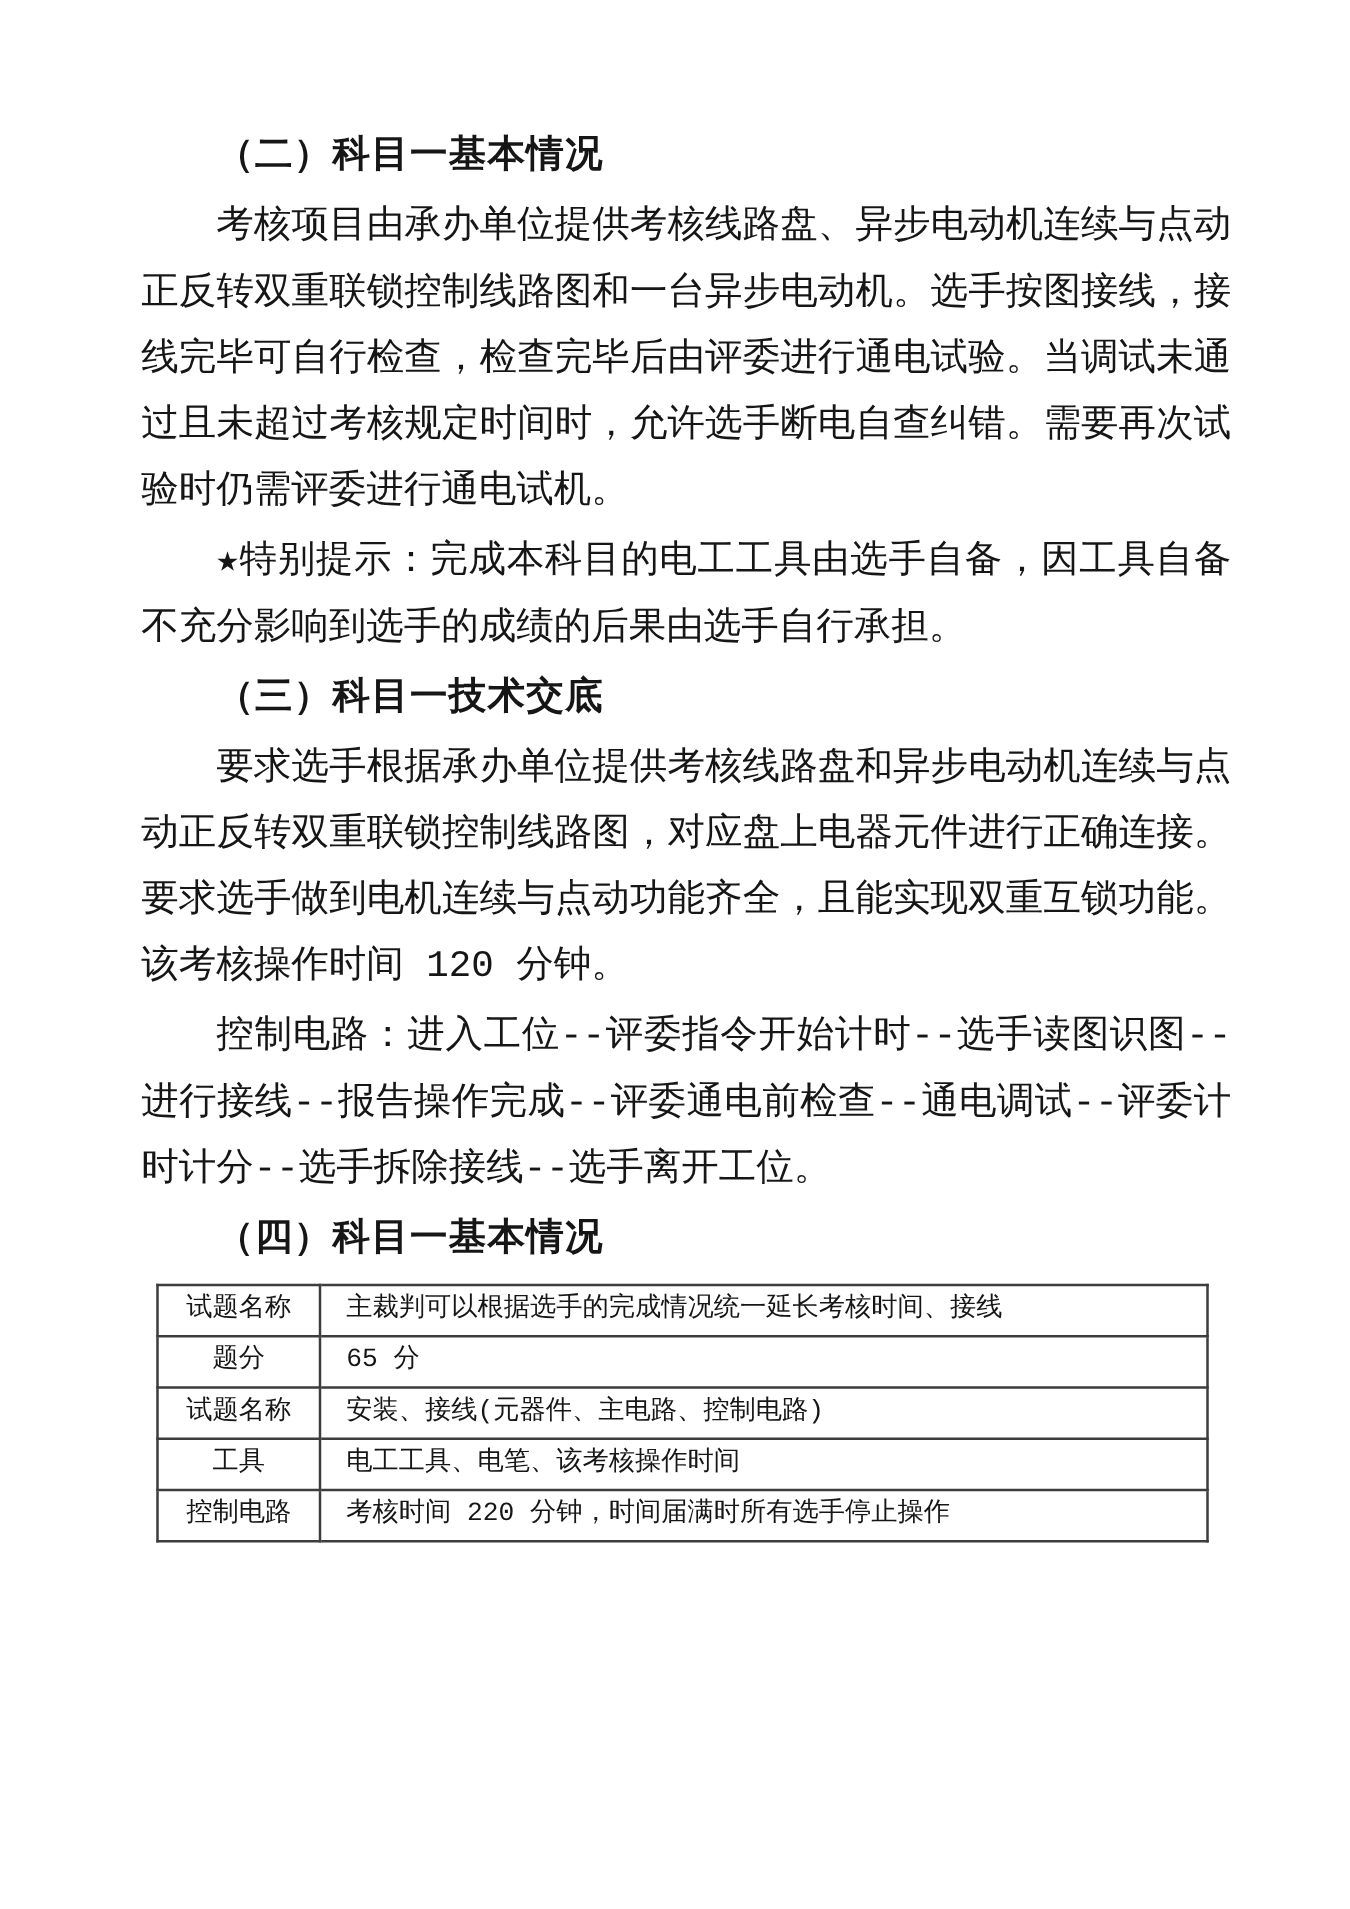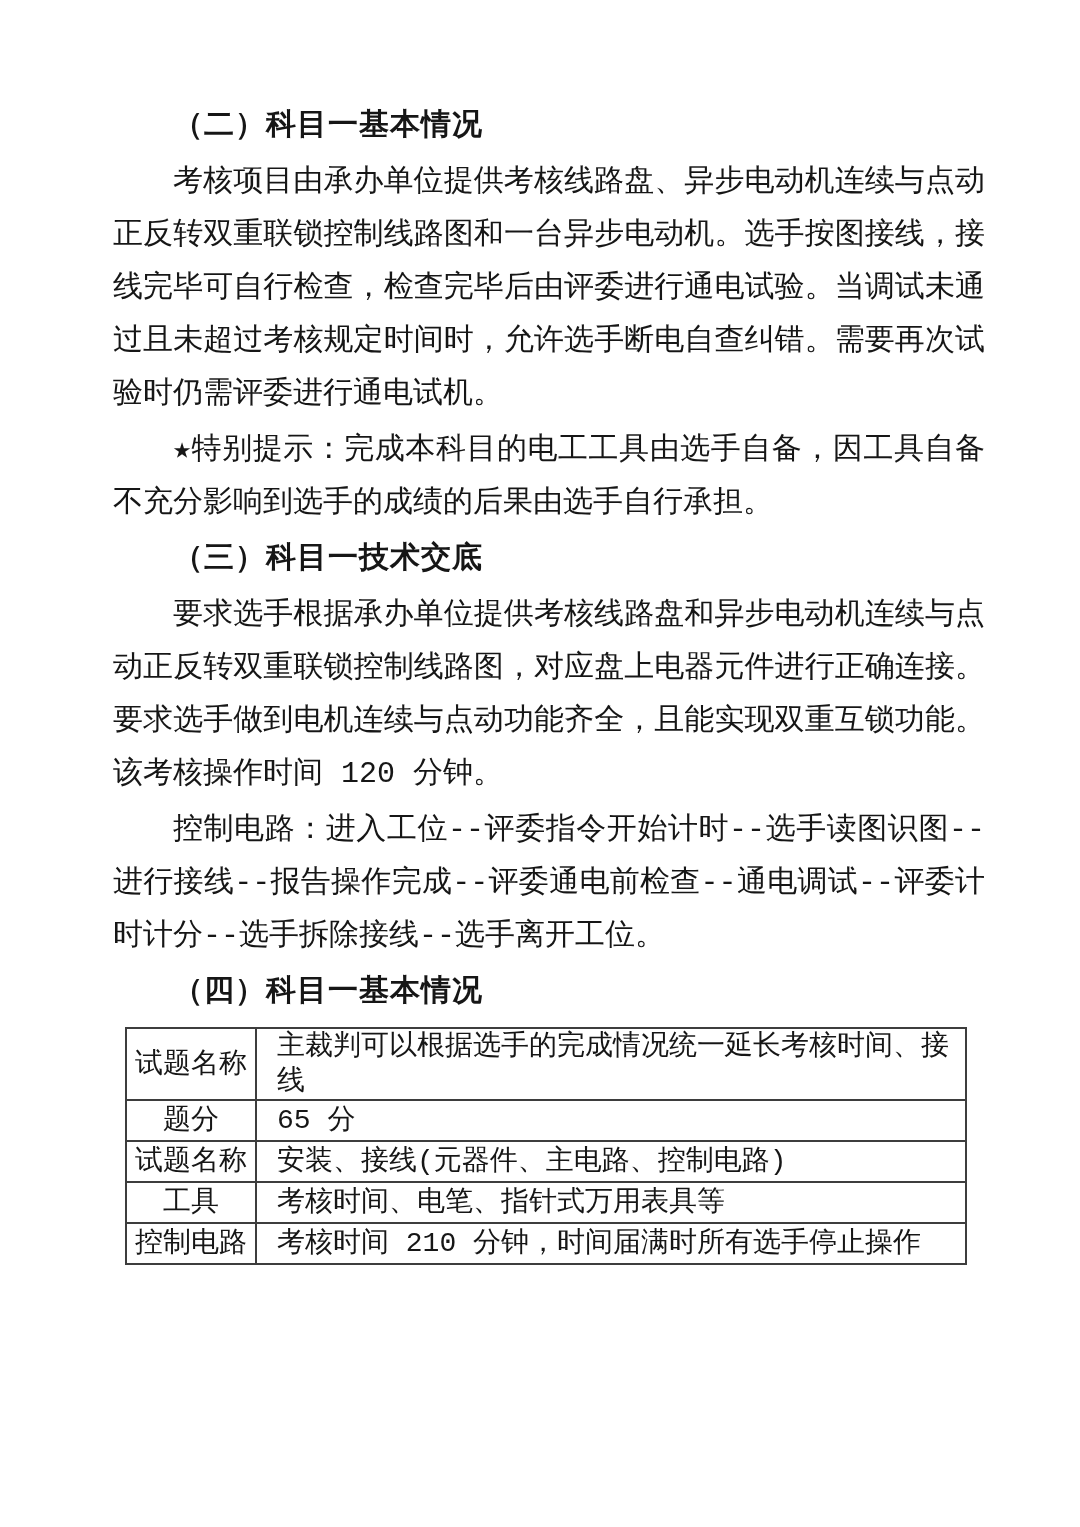--- a/index.html
+++ b/index.html
@@ -34,21 +34,21 @@
 
   .para {
     margin: 0 0 3px 0;
     text-indent: 2em;
   }
 
   table.scoring {
     border-collapse: collapse;
     width: 842px;
     margin: 8px 0 0 12px;
-    font-size: 28px;
+    font-size: 21px;
     line-height: 1.25;
     text-align: left;
   }
   table.scoring td {
     border: 2px solid #3d3d3d;
     height: 39px;
     vertical-align: middle;
   }
   td.label-cell {
     width: 120px;
@@ -104,25 +104,25 @@
         <tr>
           <td class="label-cell">题分</td>
           <td class="value-cell">65 分</td>
         </tr>
         <tr>
           <td class="label-cell">试题名称</td>
           <td class="value-cell">安装、接线(元器件、主电路、控制电路)</td>
         </tr>
         <tr>
           <td class="label-cell">工具</td>
-          <td class="value-cell">考核时间、电笔、指针式万用表具等</td>
+          <td class="value-cell">电工工具、电笔、该考核操作时间</td>
         </tr>
         <tr>
           <td class="label-cell">控制电路</td>
-          <td class="value-cell">考核时间 210 分钟，时间届满时所有选手停止操作</td>
+          <td class="value-cell">考核时间 220 分钟，时间届满时所有选手停止操作</td>
         </tr>
       </tbody>
     </table>
 
   </div>
 
   <div class="footer">
     <span>—</span>
     <span>13</span>
     <span>—</span>

